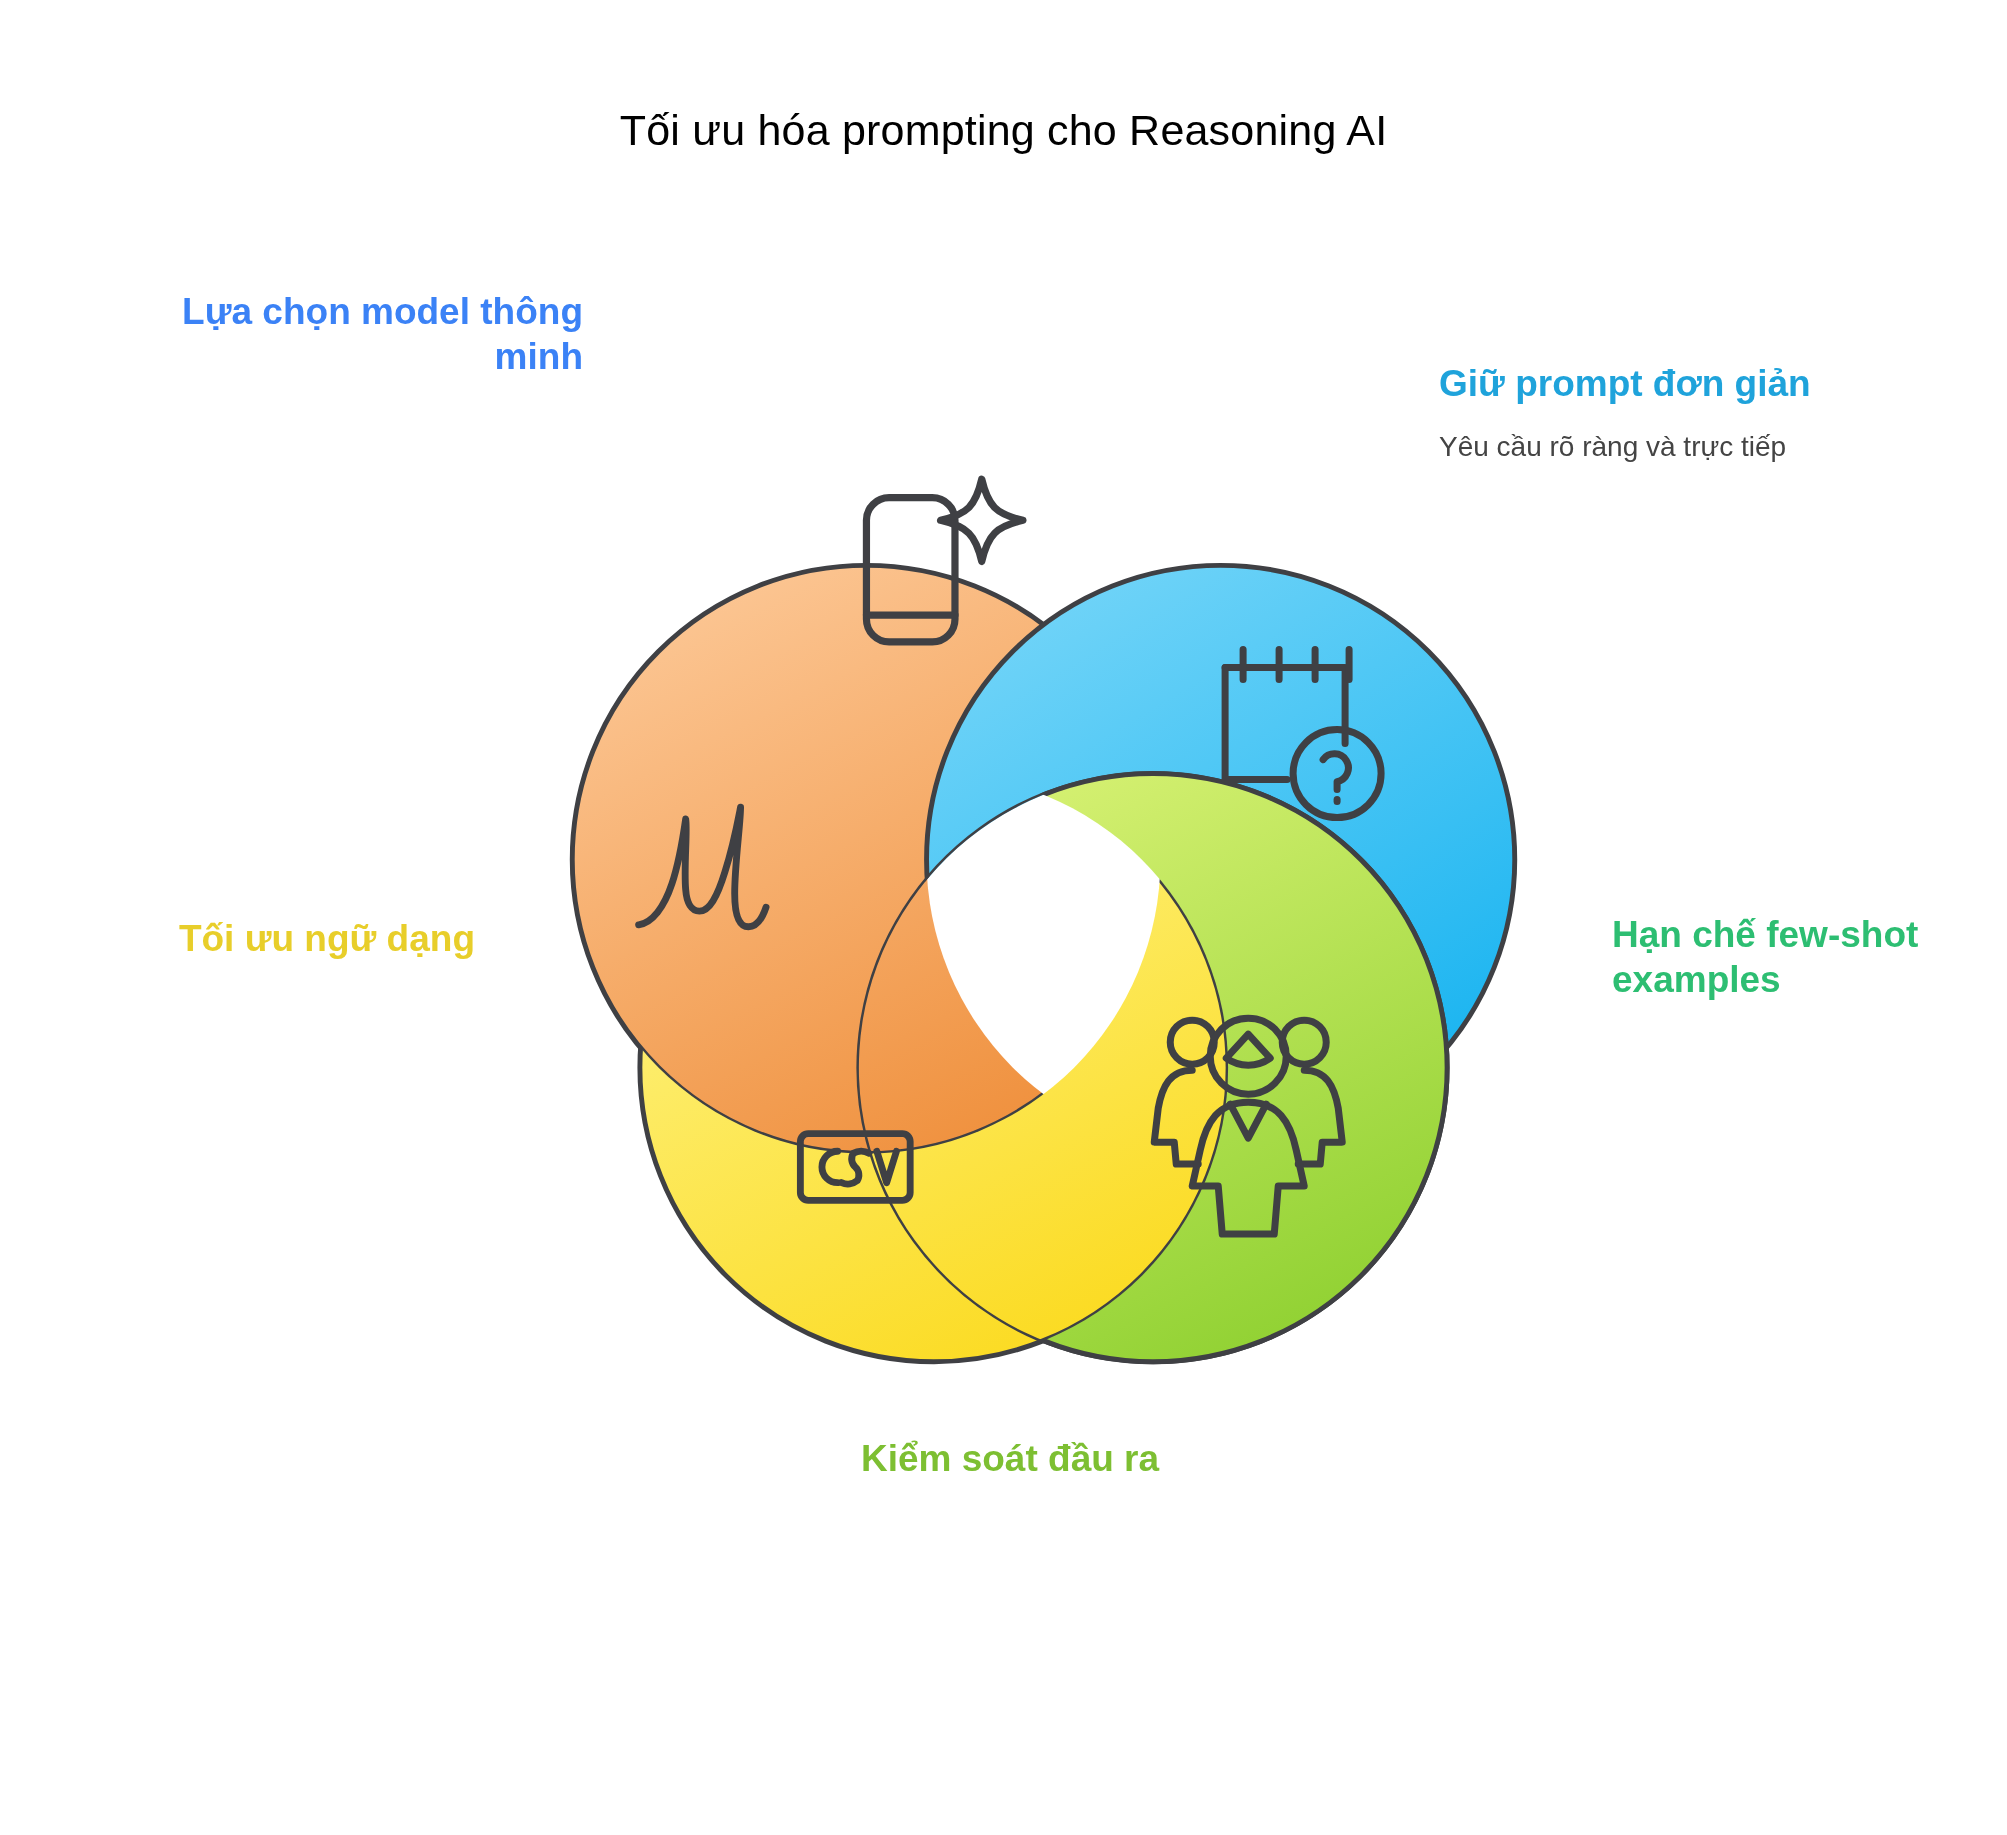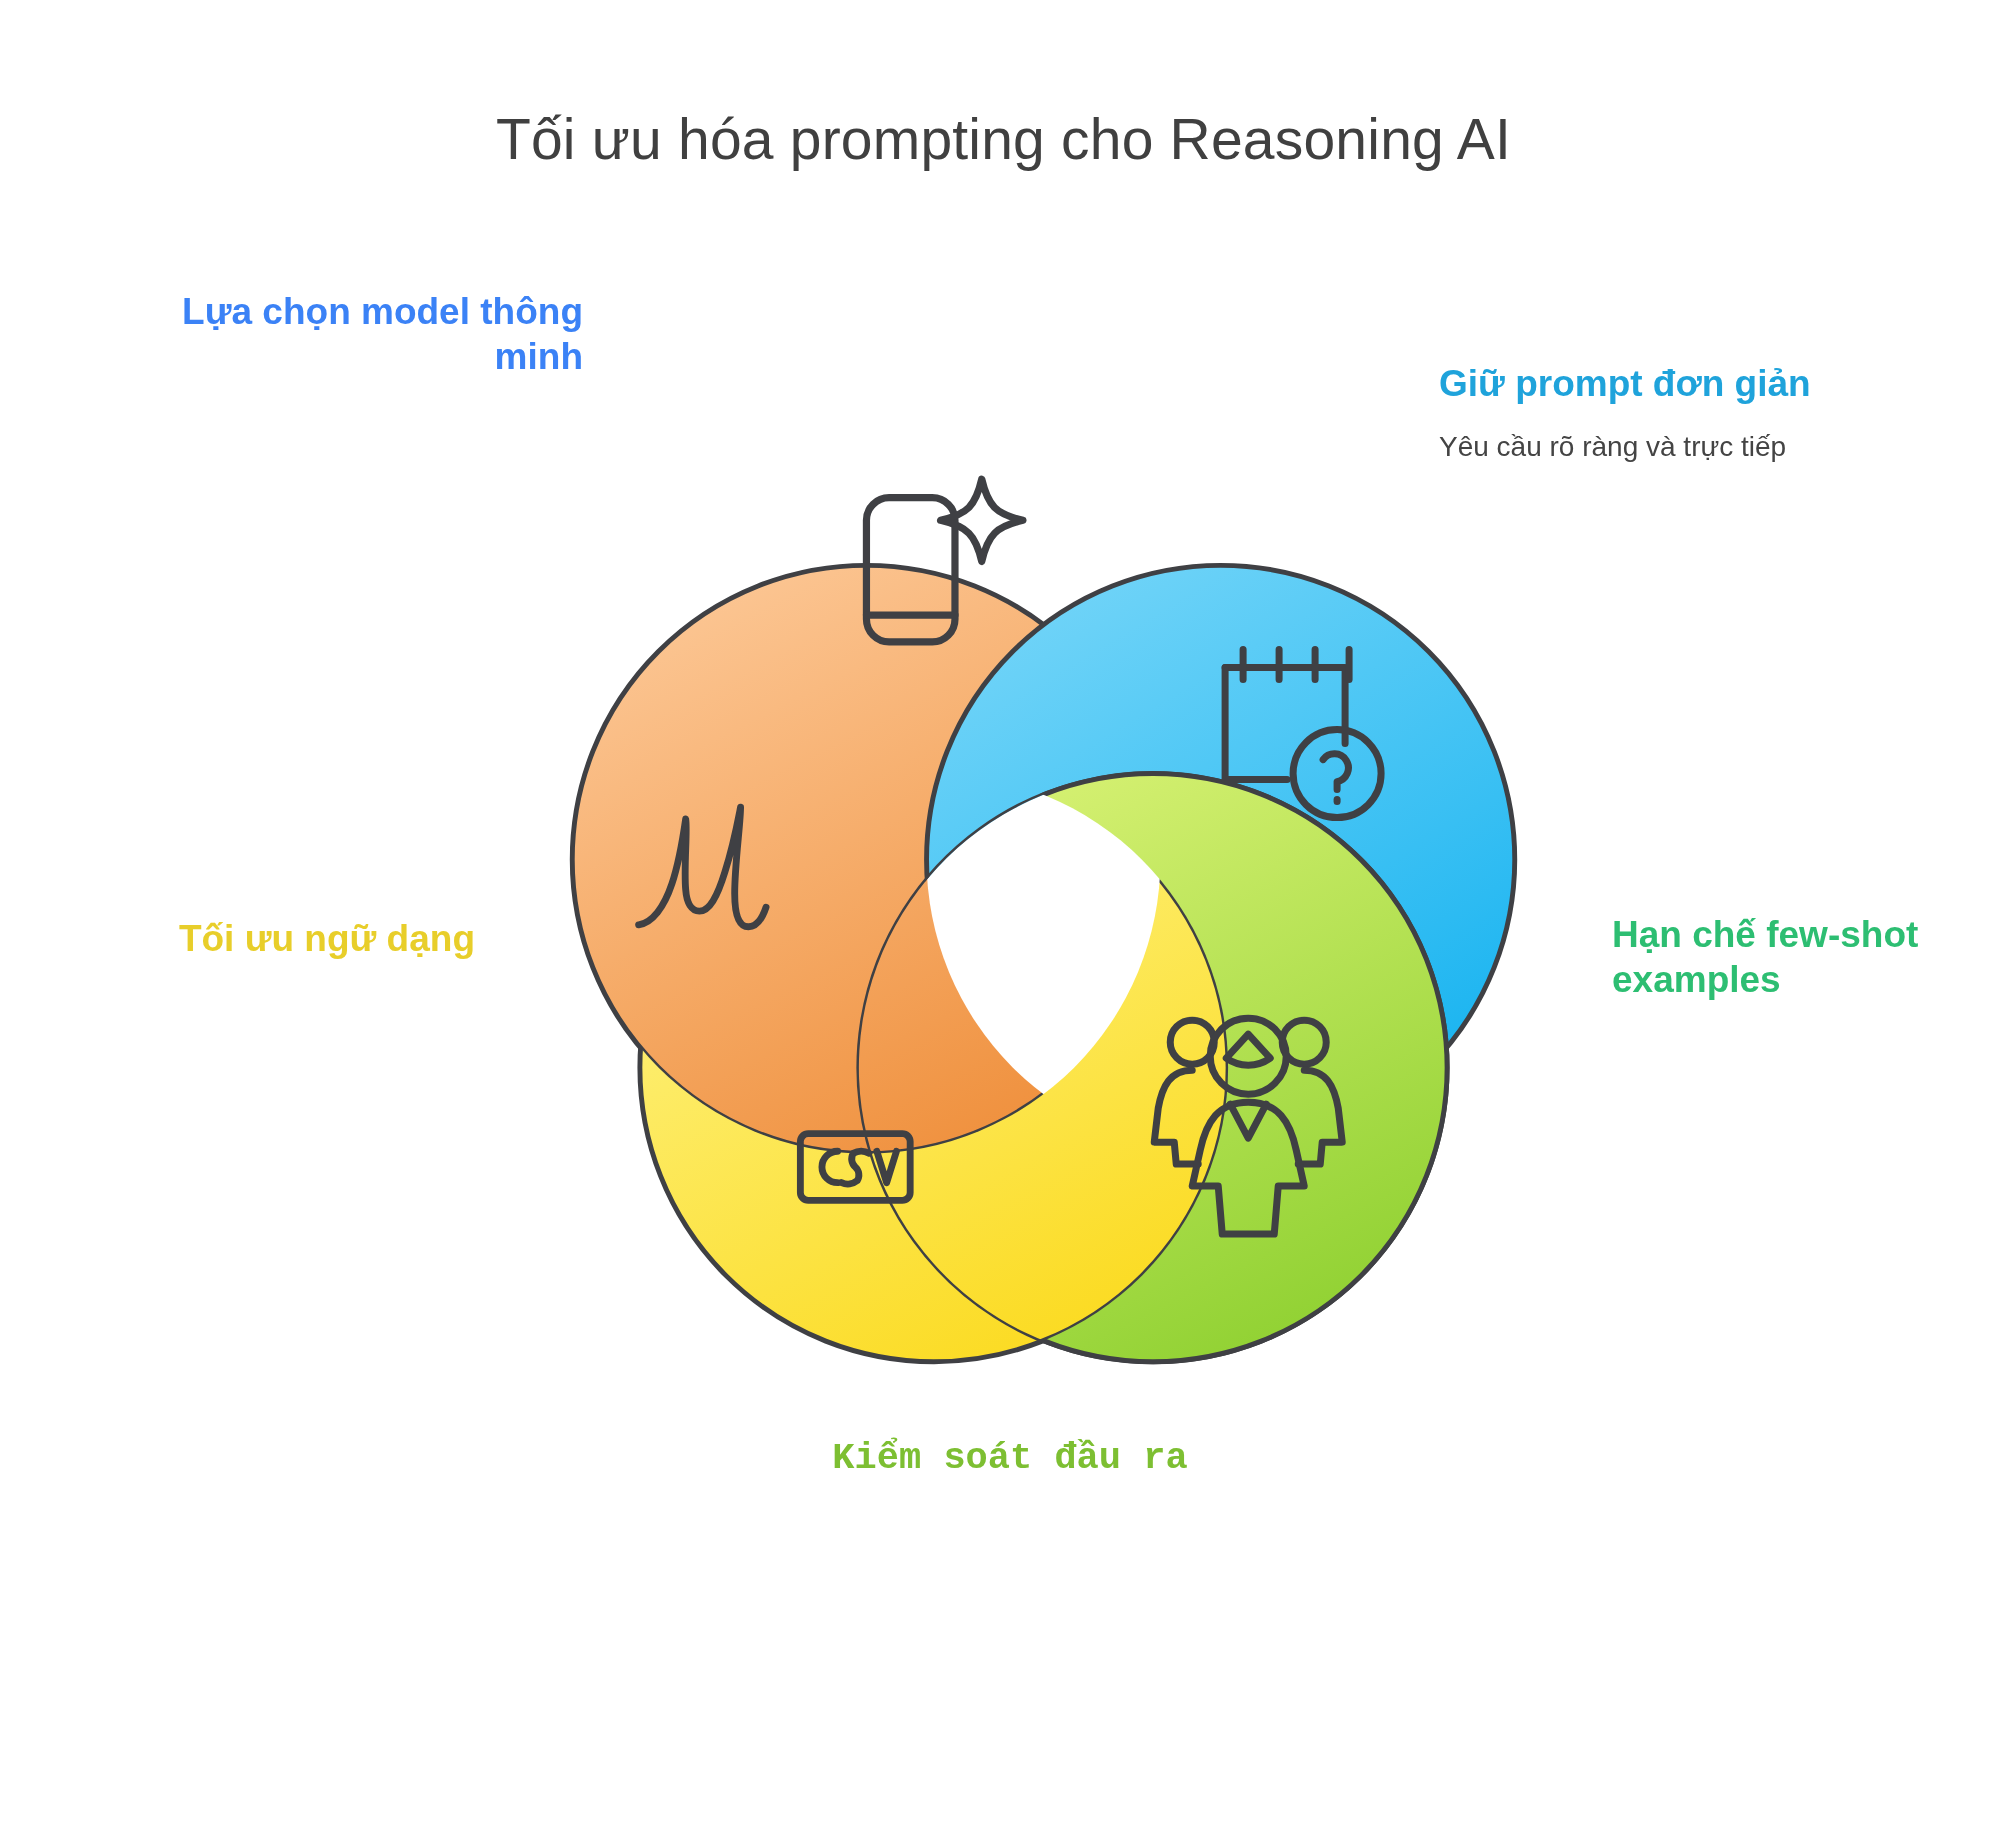--- a/index.html
+++ b/index.html
@@ -15,23 +15,23 @@
     overflow: hidden;
     position: relative;
   }
 
   #page-title {
     position: absolute;
     top: 106px;
     left: 0;
     width: 2007px;
     text-align: center;
-    font-size: 57px;
+    font-size: 43px;
     font-weight: 400;
-    color: #404040;
+    color: #000000;
     letter-spacing: 0.2px;
   }
 
   
   #pinwheel-wrap {
     position: absolute;
     left: 470px;
     top: 363px;
     width: 1147px;
     height: 1108px;
@@ -83,21 +83,21 @@
     top: 912px;
     width: 392px;
   }
   #label-fewshot .label-title { color: #2DBE72; }
 
   #label-output {
     left: 814px;
     top: 1436px;
     width: 392px;
   }
-  #label-output .label-title { color: #7DBF32; font-family: Liberation Mono, monospace; }
+  #label-output .label-title { color: #7DBF32; }
 
   #label-context {
     left: 137px;
     top: 916px;
     width: 338px;
   }
   #label-context .label-title { color: #E8CE2A; }
 </style>
 </head>
 <body>

